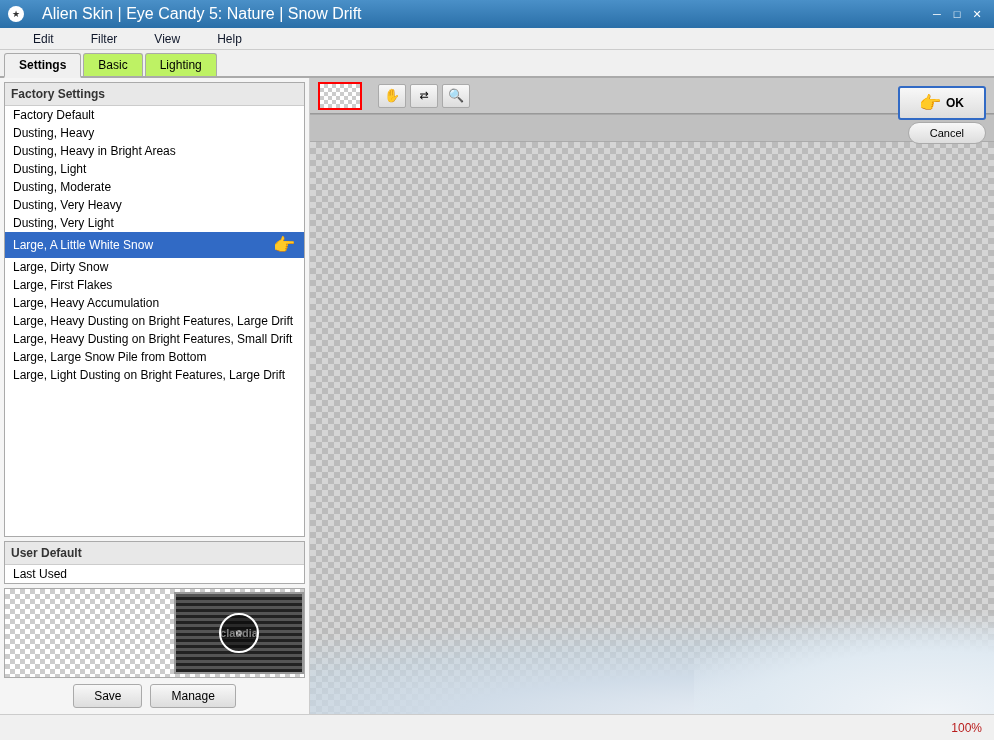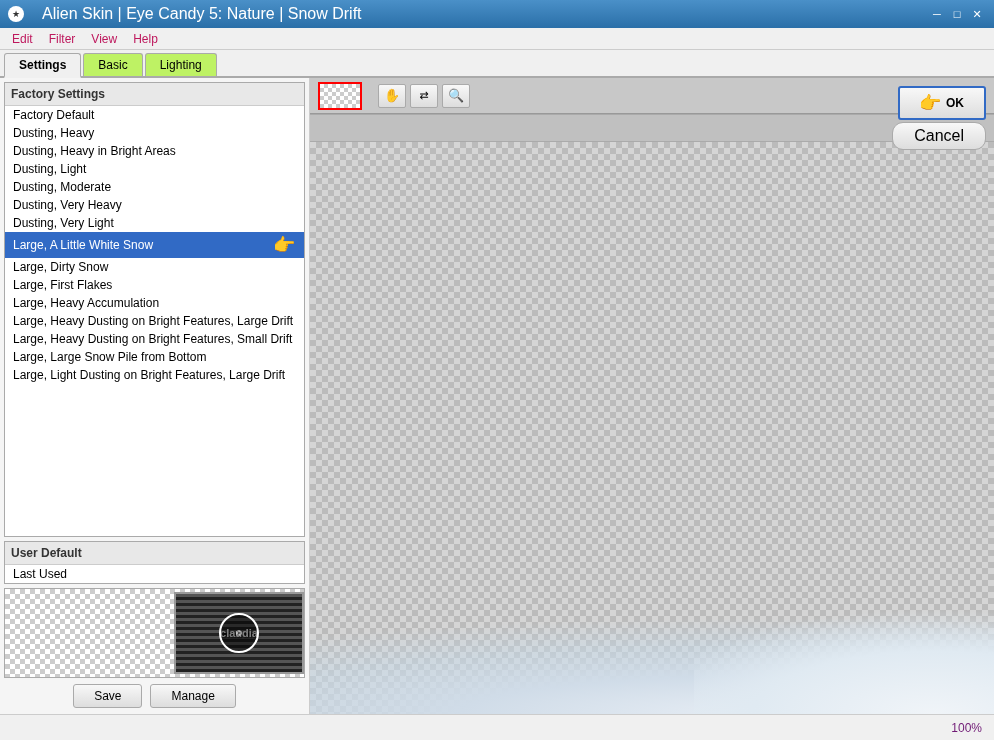--- a/index.html
+++ b/index.html
@@ -63,21 +63,22 @@
       border-bottom: 1px solid #ccc;
       height: 22px;
       display: flex;
       align-items: center;
       padding: 0 4px;
     }
     .menu-item {
       padding: 2px 8px;
       cursor: pointer;
       font-size: 12px;
-      color: #be185d;
+      color: #0f172a;
+      margin-left: 21px;
     }
 
     
     #tab-bar {
       background: #f0f0f0;
       height: 28px;
       display: flex;
       align-items: flex-end;
       padding: 0 4px;
       border-bottom: 2px solid #aaa;
@@ -286,21 +287,21 @@
       display: flex;
       align-items: center;
       gap: 4px;
       font-weight: bold;
     }
     .cancel-btn {
       position: absolute;
       right: 8px;
       top: 107px;
       padding: 4px 21px;
-      font-size: 16px;
+      font-size: 11px;
       background: linear-gradient(to bottom, #f8f8f8, #ddd);
       border: 1px solid #aaa;
       border-radius: 11px;
       cursor: pointer;
     }
 
     .ok-icon {
       color: #d4a000;
       font-size: 18px;
     }
@@ -323,21 +324,21 @@
     
     #status-bar {
       height: 26px;
       background: #f0f0f0;
       border-top: 1px solid #ccc;
       display: flex;
       align-items: center;
       justify-content: flex-end;
       padding: 0 12px;
       font-size: 12px;
-      color: #701a75;
+      color: #b91c1c;
     }
 
     
     .cursor-hand {
       display: inline-block;
       font-size: 18px;
       color: #d4a000;
     }
 
     

